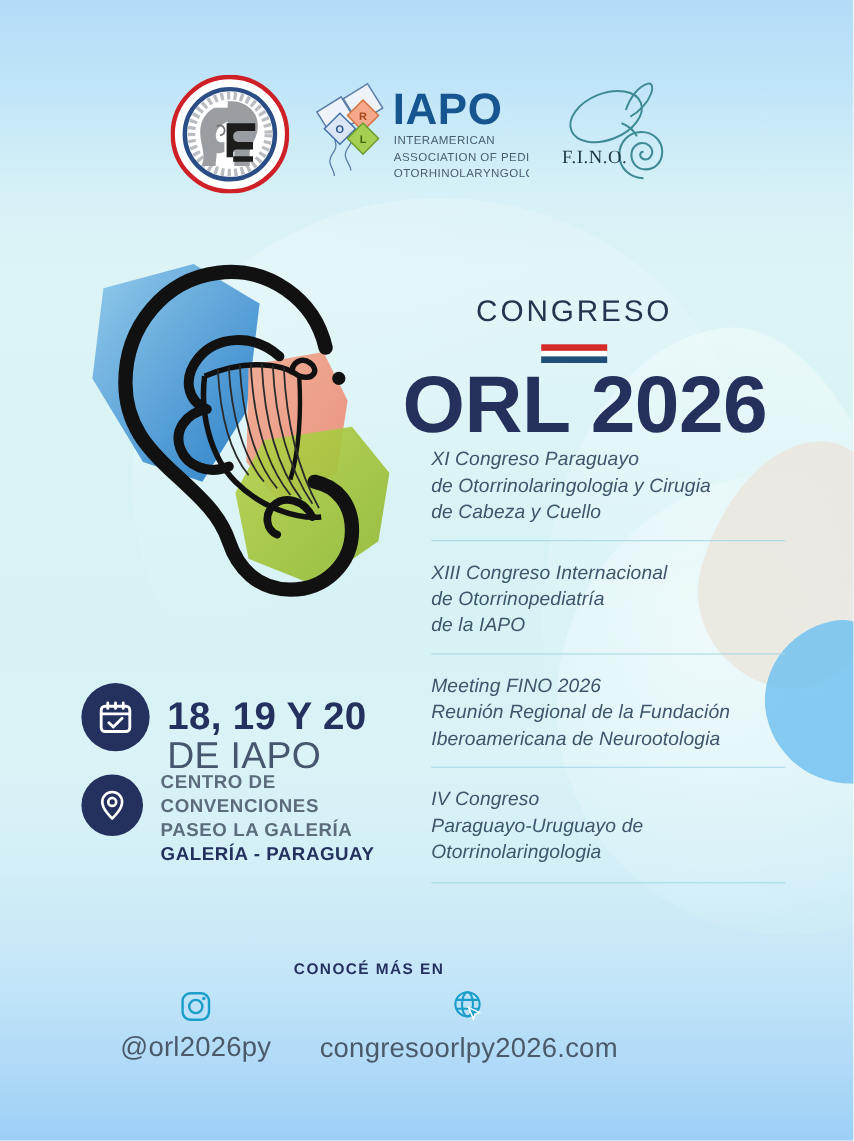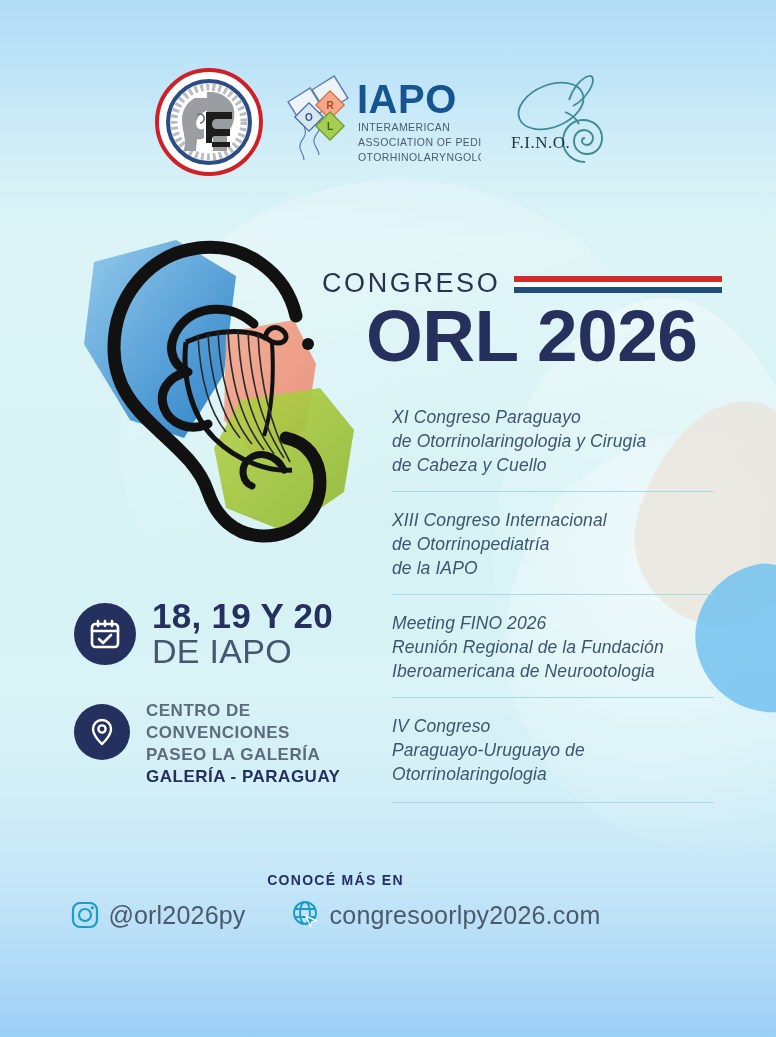--- a/index.html
+++ b/index.html
@@ -113,20 +113,21 @@
   .title-block {
     position: absolute;
     left: 322px;
     top: 270px;
     width: 400px;
   }
   .title-kicker-row {
     display: flex;
     align-items: center;
     gap: 14px;
+    flex-direction: column;
   }
   .title-kicker {
     font-size: 27px;
     letter-spacing: 2.6px;
     color: #26344f;
     font-weight: 400;
     line-height: 1;
     white-space: nowrap;
   }
   .flag-stripes {
@@ -206,20 +207,21 @@
   }
   .circle-icon.small { width: 56px; height: 56px; margin-top: 4px; }
 
   .date-big {
     font-size: 35px;
     font-weight: 700;
     color: #24305e;
     line-height: 1.04;
     letter-spacing: .3px;
     white-space: nowrap;
+    margin-top: 36px;
   }
   .date-sub {
     font-size: 34px;
     font-weight: 400;
     color: #46566e;
     line-height: 1.05;
     letter-spacing: .3px;
     white-space: nowrap;
   }
   .venue-line {
@@ -259,20 +261,21 @@
   }
   .footer-links {
     display: flex;
     align-items: center;
     gap: 44px;
   }
   .footer-link {
     display: flex;
     align-items: center;
     gap: 8px;
+    flex-direction: column;
   }
   .footer-text {
     font-size: 25px;
     color: #4b5a6b;
     letter-spacing: .2px;
     white-space: nowrap;
   }
 </style>
 </head>
 <body>

